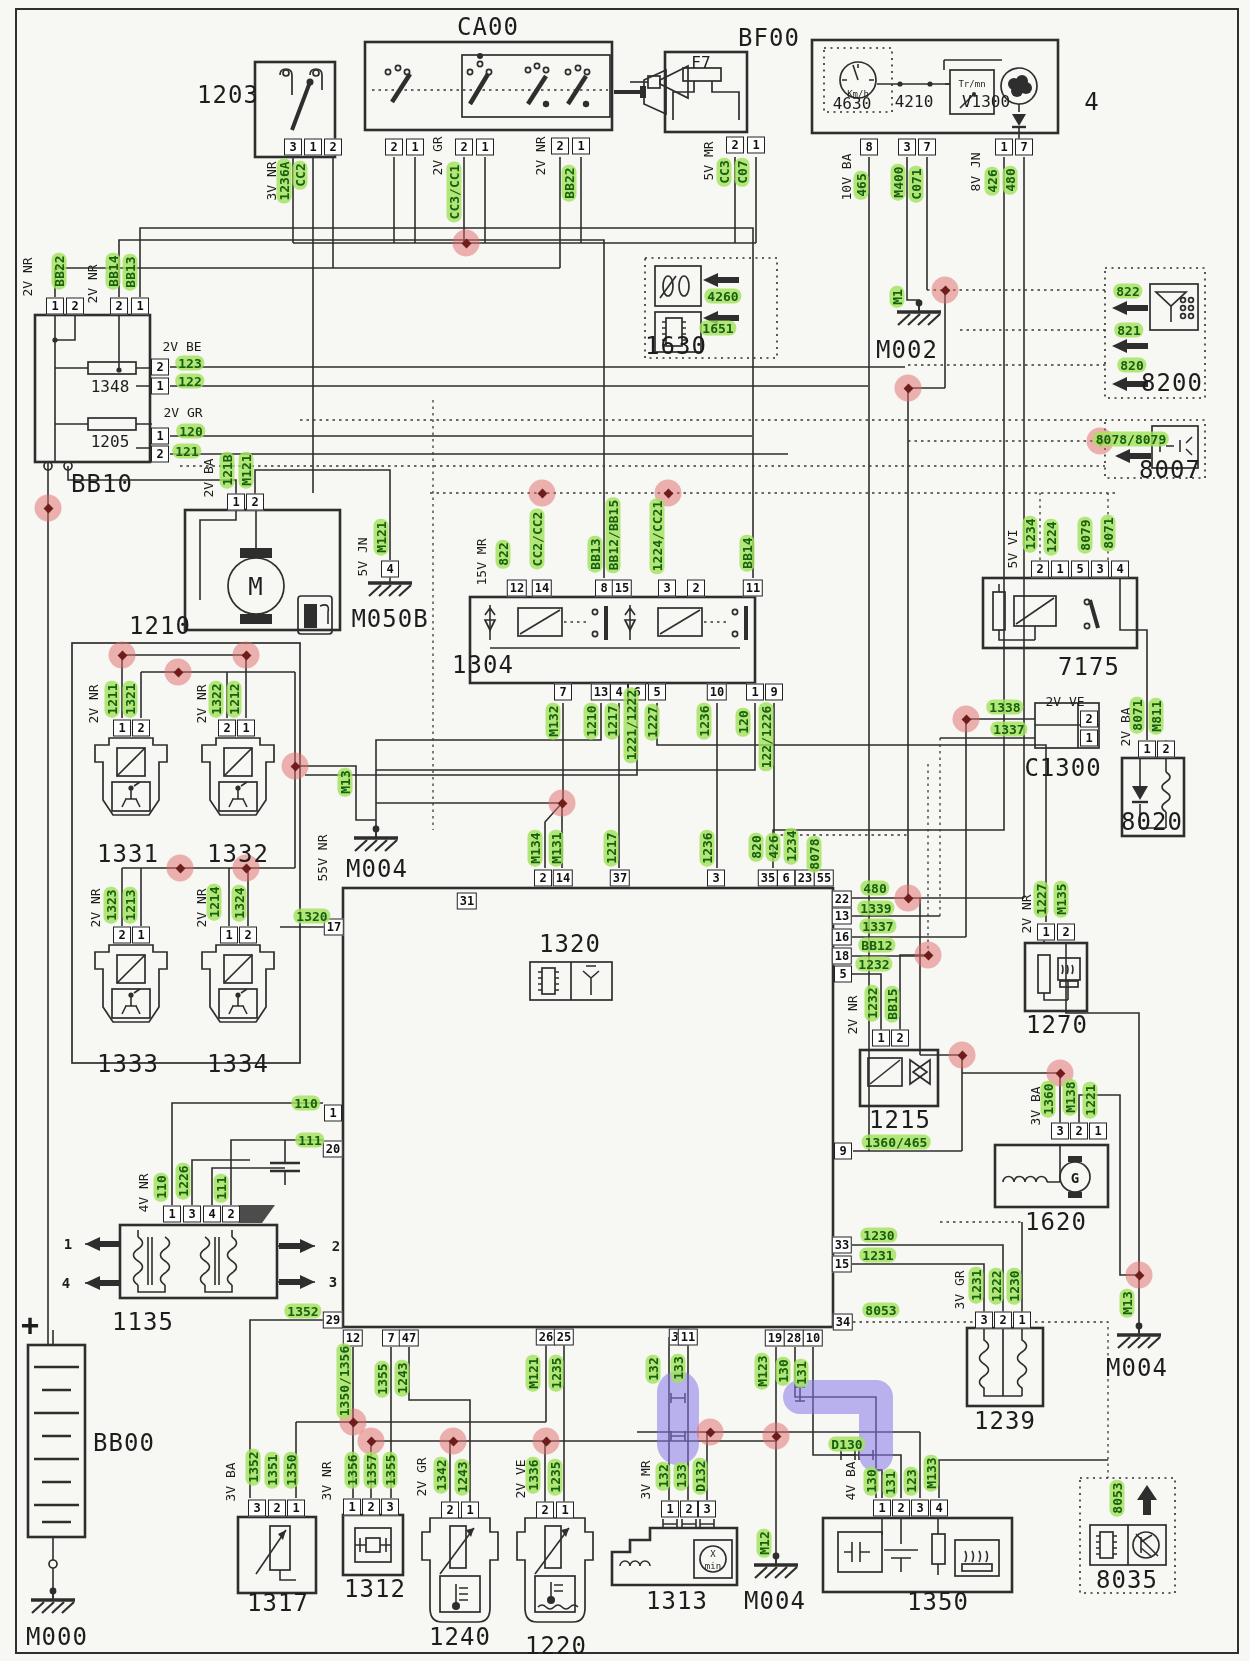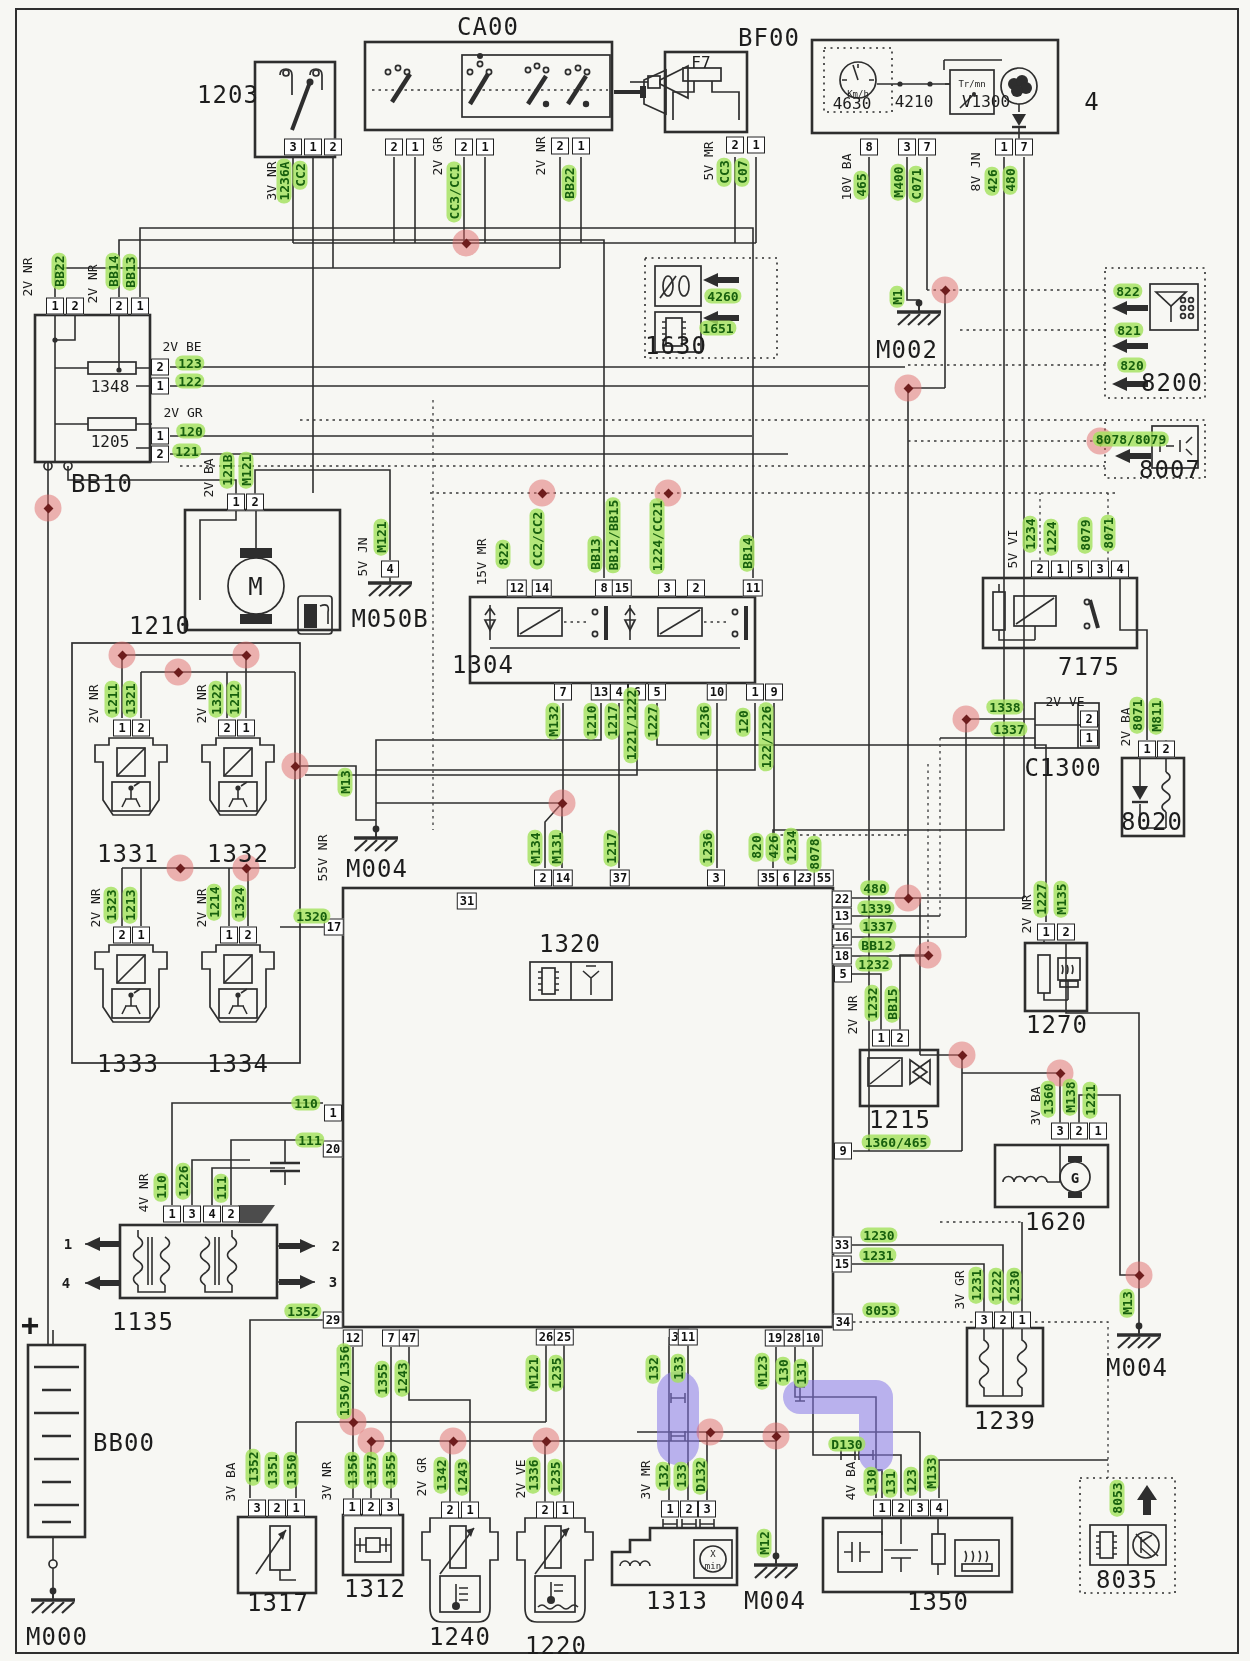--- a/index.html
+++ b/index.html
@@ -837,21 +837,21 @@
       <span class="pin" style="left: 229px; top: 935px;">1</span>
       <span class="pin" style="left: 248px; top: 935px;">2</span>
       <span class="pin" style="left: 334px; top: 927px;">17</span>
       <span class="pin" style="left: 467px; top: 878px; margin-top: 23px;">31</span>
       <span class="pin" style="left: 543px; top: 878px;">2</span>
       <span class="pin" style="left: 563px; top: 878px;">14</span>
       <span class="pin" style="left: 620px; top: 878px;">37</span>
       <span class="pin" style="left: 716px; top: 878px;">3</span>
       <span class="pin" style="left: 768px; top: 878px; text-align: right;">35</span>
       <span class="pin" style="left: 786px; top: 878px;">6</span>
-      <span class="pin" style="left: 805px; top: 878px; font-style: italic;">23</span>
+      <span class="pin" style="left: 805px; top: 878px;">23</span>
       <span class="pin" style="left: 824px; top: 878px;">55</span>
       <span class="pin" style="left: 842px; top: 899px;">22</span>
       <span class="pin" style="left: 842px; top: 916px;">13</span>
       <span class="pin" style="left: 842px; top: 937px;">16</span>
       <span class="pin" style="left: 842px; top: 956px;">18</span>
       <span class="pin" style="left: 843px; top: 974px;">5</span>
       <span class="pin" style="left: 843px; top: 1151px;">9</span>
       <span class="pin" style="left: 842px; top: 1245px;">33</span>
       <span class="pin" style="left: 842px; top: 1264px;">15</span>
       <span class="pin" style="left: 843px; top: 1322px;">34</span>

